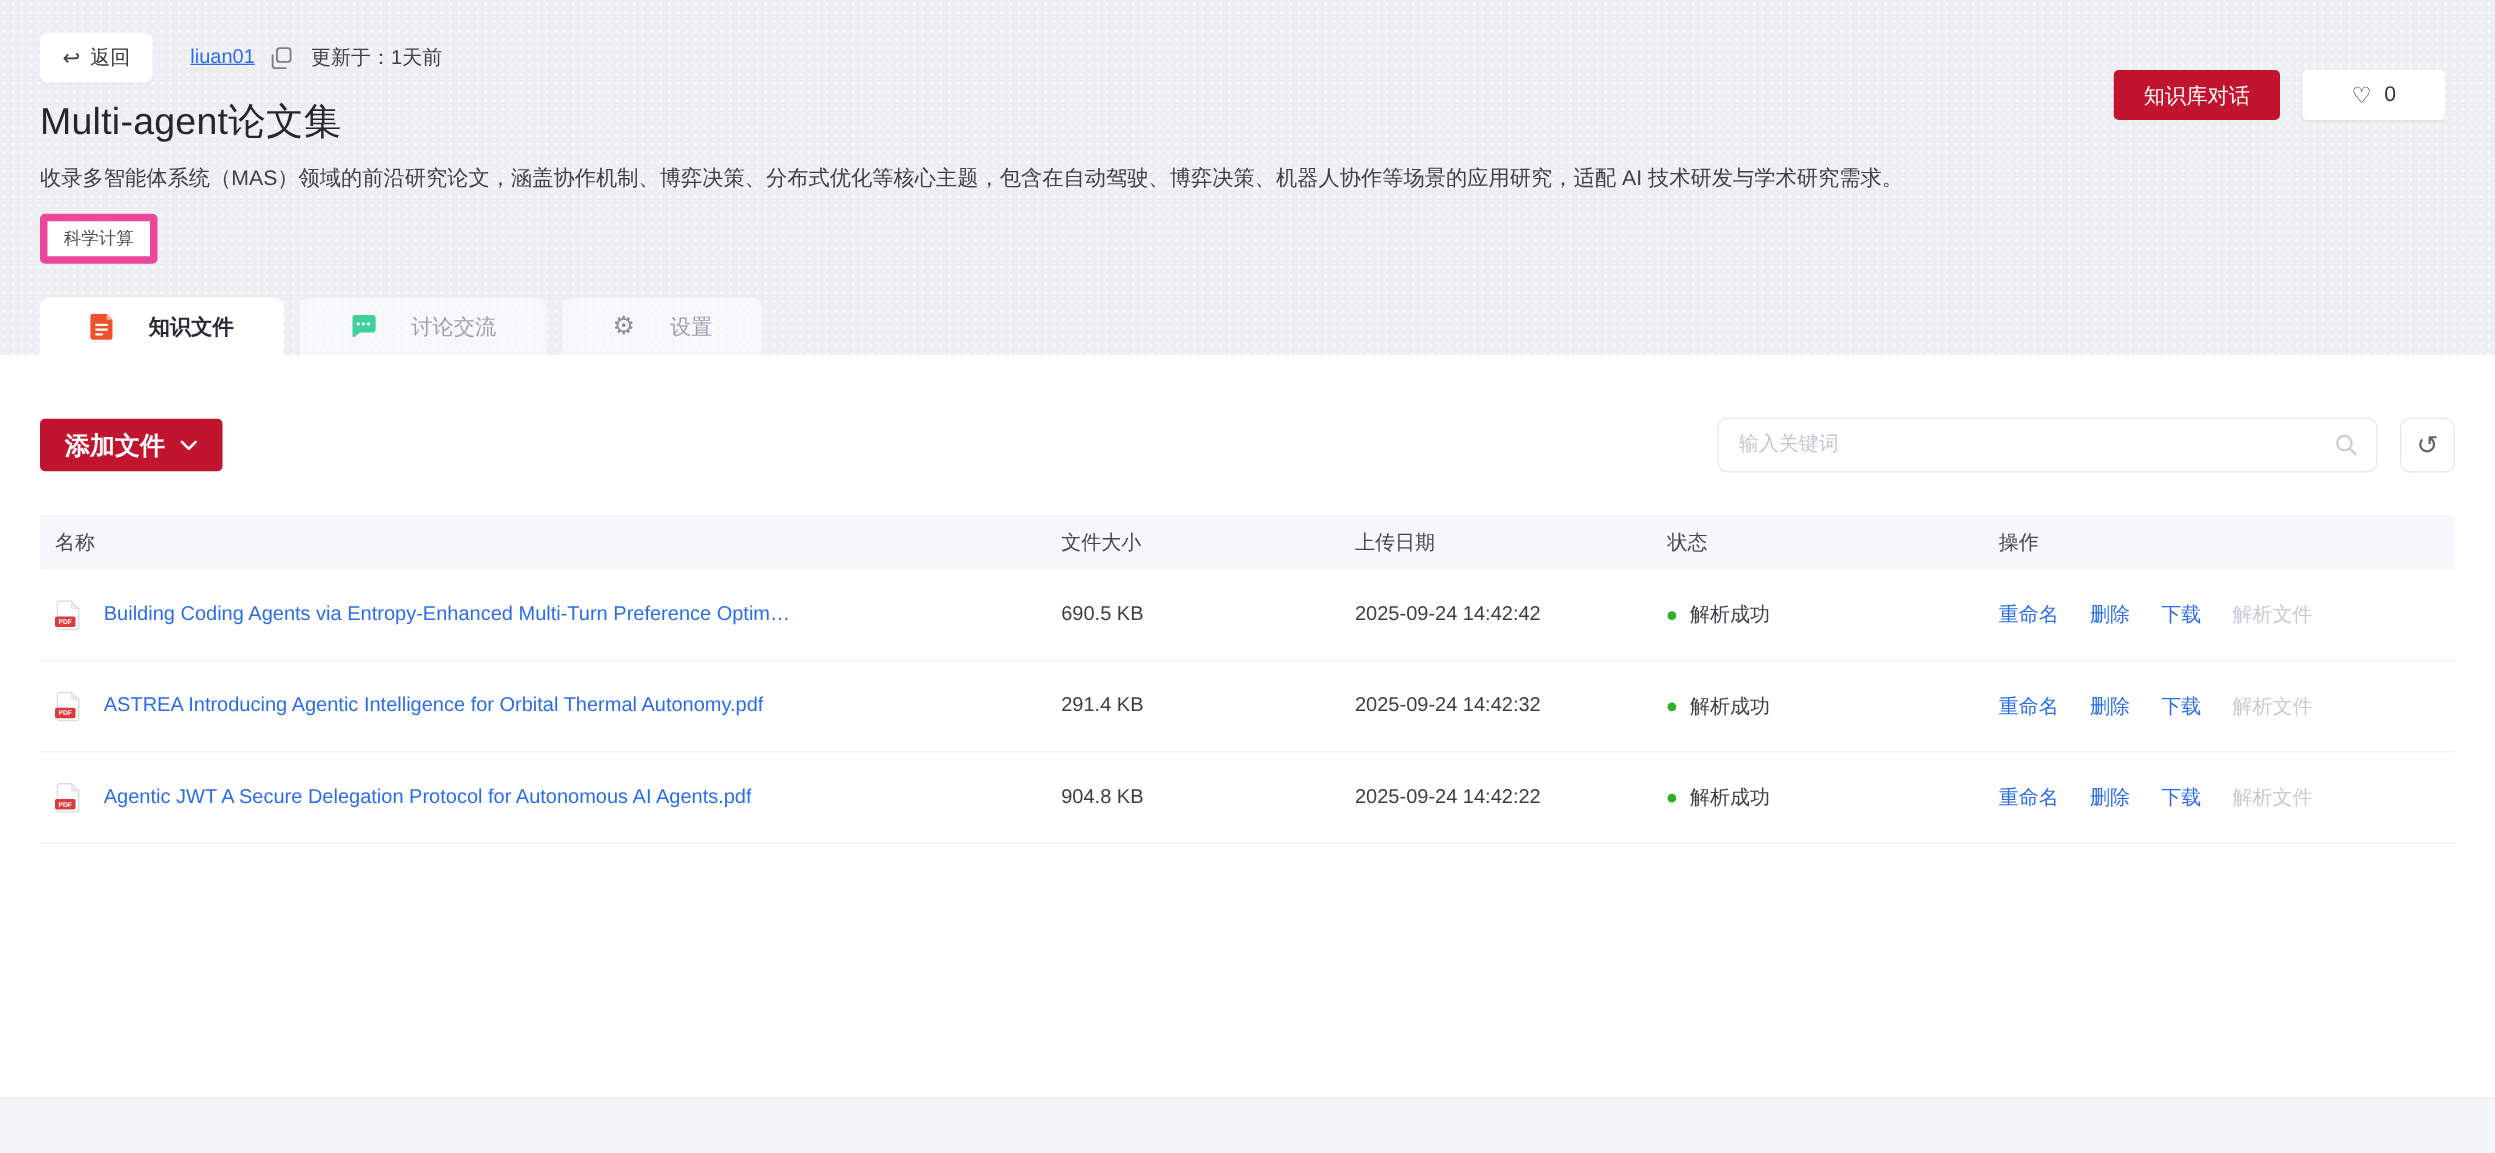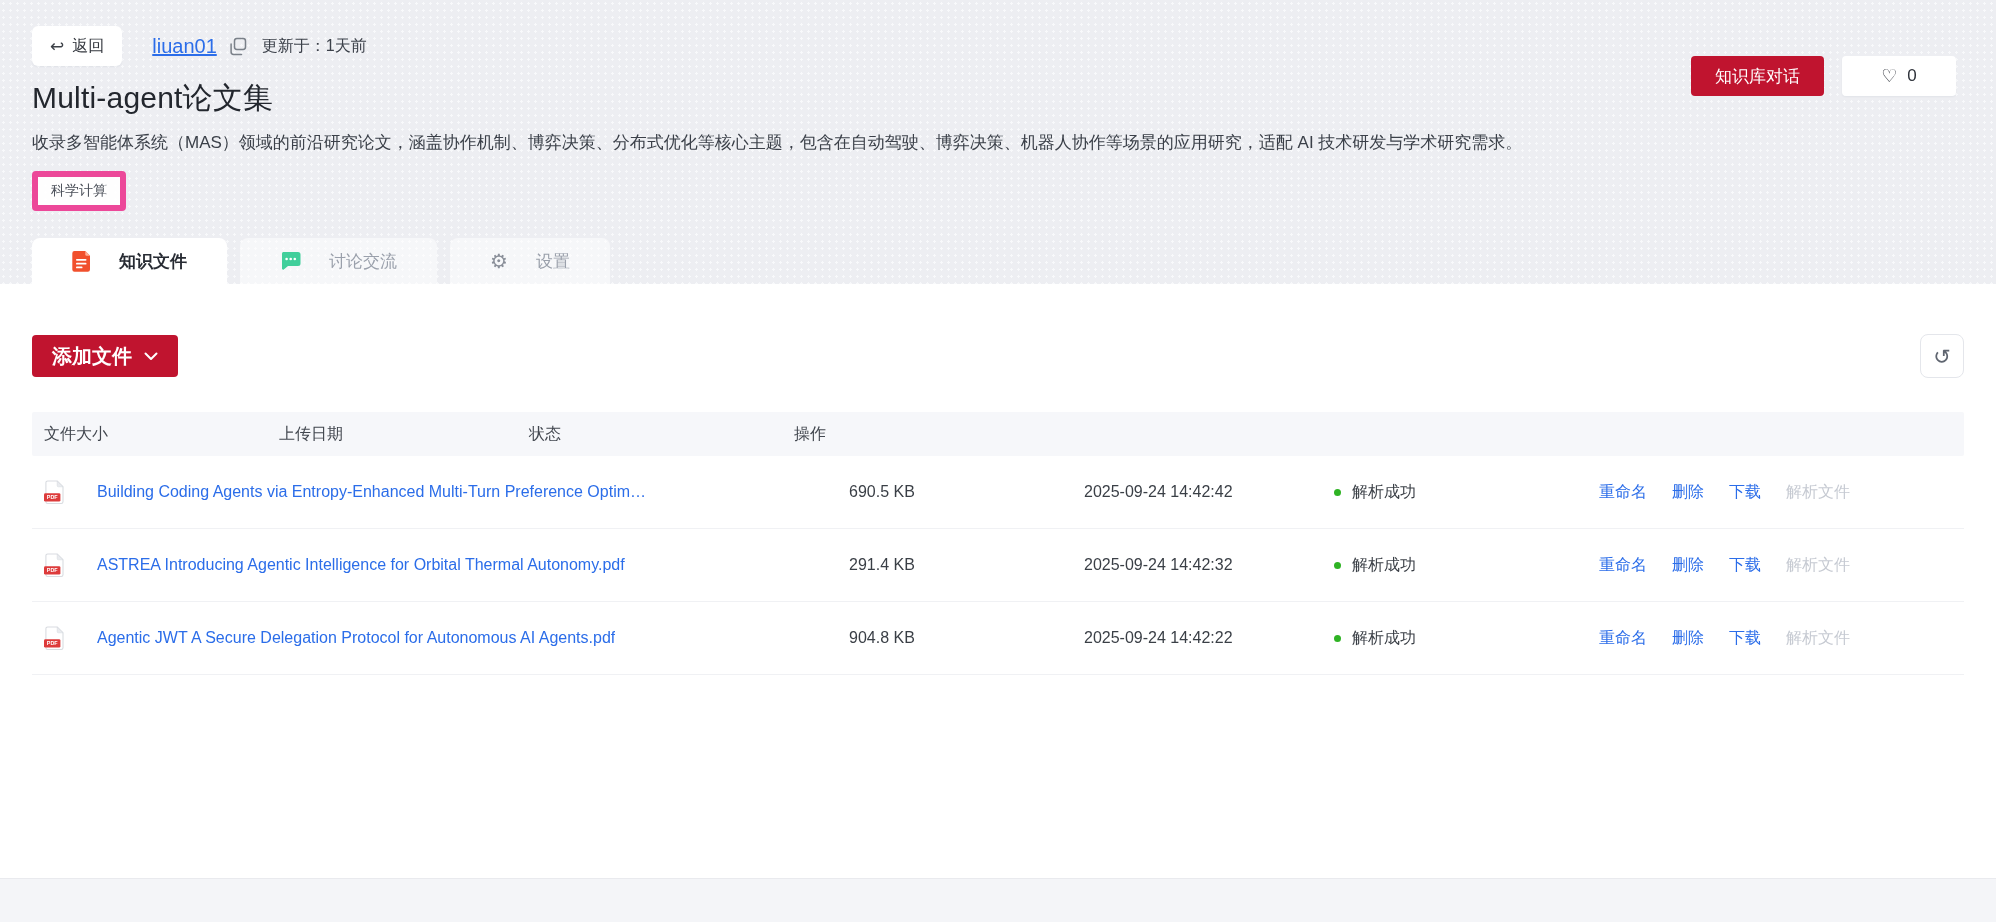--- a/index.html
+++ b/index.html
@@ -22,21 +22,21 @@
   
   .kb-header{padding:26px 32px 0;position:relative;}
   .top-row{display:flex;align-items:center;height:40px;}
   .back-btn{
     display:inline-flex;align-items:center;gap:8px;
     background:#fff;border:none;border-radius:6px;height:40px;padding:0 18px;
     font-size:16px;color:#33373e;cursor:pointer;
     box-shadow:0 1px 2px rgba(20,30,60,.06);
   }
   .back-btn .back-glyph{font-size:17px;color:#3c4047;line-height:1;}
-  .owner-link{margin-left:30px;font-size:20px;color:var(--link-blue);text-decoration:underline;cursor:pointer;}
+  .owner-link{margin-left:30px;font-size:16px;color:var(--link-blue);text-decoration:underline;cursor:pointer;}
   .copy-icon{margin-left:12px;display:inline-flex;cursor:pointer;}
   .updated-text{margin-left:14px;font-size:16px;color:#3c414a;}
   .page-title{margin-top:14px;font-size:30px;line-height:36px;font-weight:500;color:#23272e;letter-spacing:.2px;}
   .header-actions{position:absolute;top:56px;right:40px;display:flex;align-items:center;gap:18px;}
   .chat-btn{
     background:var(--accent-red);color:#fff;border:none;border-radius:4px;
     height:40px;padding:0 24px;font-size:17px;cursor:pointer;margin-left:48px;
   }
   .like-btn{
     background:#fff;border:none;border-radius:4px;height:40px;min-width:114px;
@@ -86,21 +86,21 @@
   .file-table{margin-top:34px;}
   .thead{display:flex;align-items:center;height:44px;background:#f6f7fa;border-radius:2px;
     font-size:16px;color:#42474f;}
   .tr{display:flex;align-items:center;height:73px;border-bottom:1px solid #f0f1f4;font-size:16px;}
   .th,.td{flex:0 0 auto;padding-left:12px;display:flex;align-items:center;}
   .c-name{width:805px;}
   .c-size{width:235px;}
   .c-date{width:250px;}
   .c-status{width:265px;}
   .c-actions{flex:1 1 auto;}
-  .td.c-name{gap:32px;}
+  .td.c-name{gap:18px;}
   .pdf-icon{display:inline-flex;flex:0 0 auto;}
   .file-link{
     color:var(--link-blue);cursor:pointer;text-decoration:none;
     white-space:nowrap;overflow:hidden;text-overflow:ellipsis;max-width:730px;
   }
   .td.c-status{gap:11px;}
   .status-dot{width:7px;height:7px;border-radius:50%;background:var(--status-green);flex:0 0 auto;}
   .td.c-actions{gap:25px;}
   .action-link{color:var(--link-blue);cursor:pointer;text-decoration:none;white-space:nowrap;}
   .action-disabled{color:#c6cad2;white-space:nowrap;}
@@ -176,28 +176,38 @@
     <button class="add-file-btn">
       <span>添加文件</span>
       <span style="display:inline-flex;">
         <svg width="14" height="9" viewBox="0 0 14 9" fill="none">
           <path d="M1.5 1.5 7 7l5.5-5.5" stroke="#fff" stroke-width="2" stroke-linecap="round" stroke-linejoin="round"></path>
         </svg>
       </span>
     </button>
 
     <div class="search-group">
+      <div class="search-box">
+        <input class="search-input" type="text" placeholder="输入关键词" style="">
+        <span class="search-icon">
+          <svg width="22" height="22" viewBox="0 0 22 22" fill="none">
+            <circle cx="9.5" cy="9.5" r="5.8" stroke="#c7cbd3" stroke-width="1.7"></circle>
+            <path d="M14 14l4.5 4.5" stroke="#c7cbd3" stroke-width="1.7" stroke-linecap="round"></path>
+          </svg>
+        </span>
+      </div>
       <button class="refresh-btn">
         <span class="refresh-glyph">↺</span>
       </button>
     </div>
   </div>
 
   <div class="file-table">
     <div class="thead">
+      <div class="th c-name">名称</div>
       <div class="th c-size">文件大小</div>
       <div class="th c-date">上传日期</div>
       <div class="th c-status">状态</div>
       <div class="th c-actions">操作</div>
     </div>
     <div>
   <div class="tr">
     <div class="td c-name">
       <span class="pdf-icon">
         <svg width="21" height="25" viewBox="0 0 21 25">

